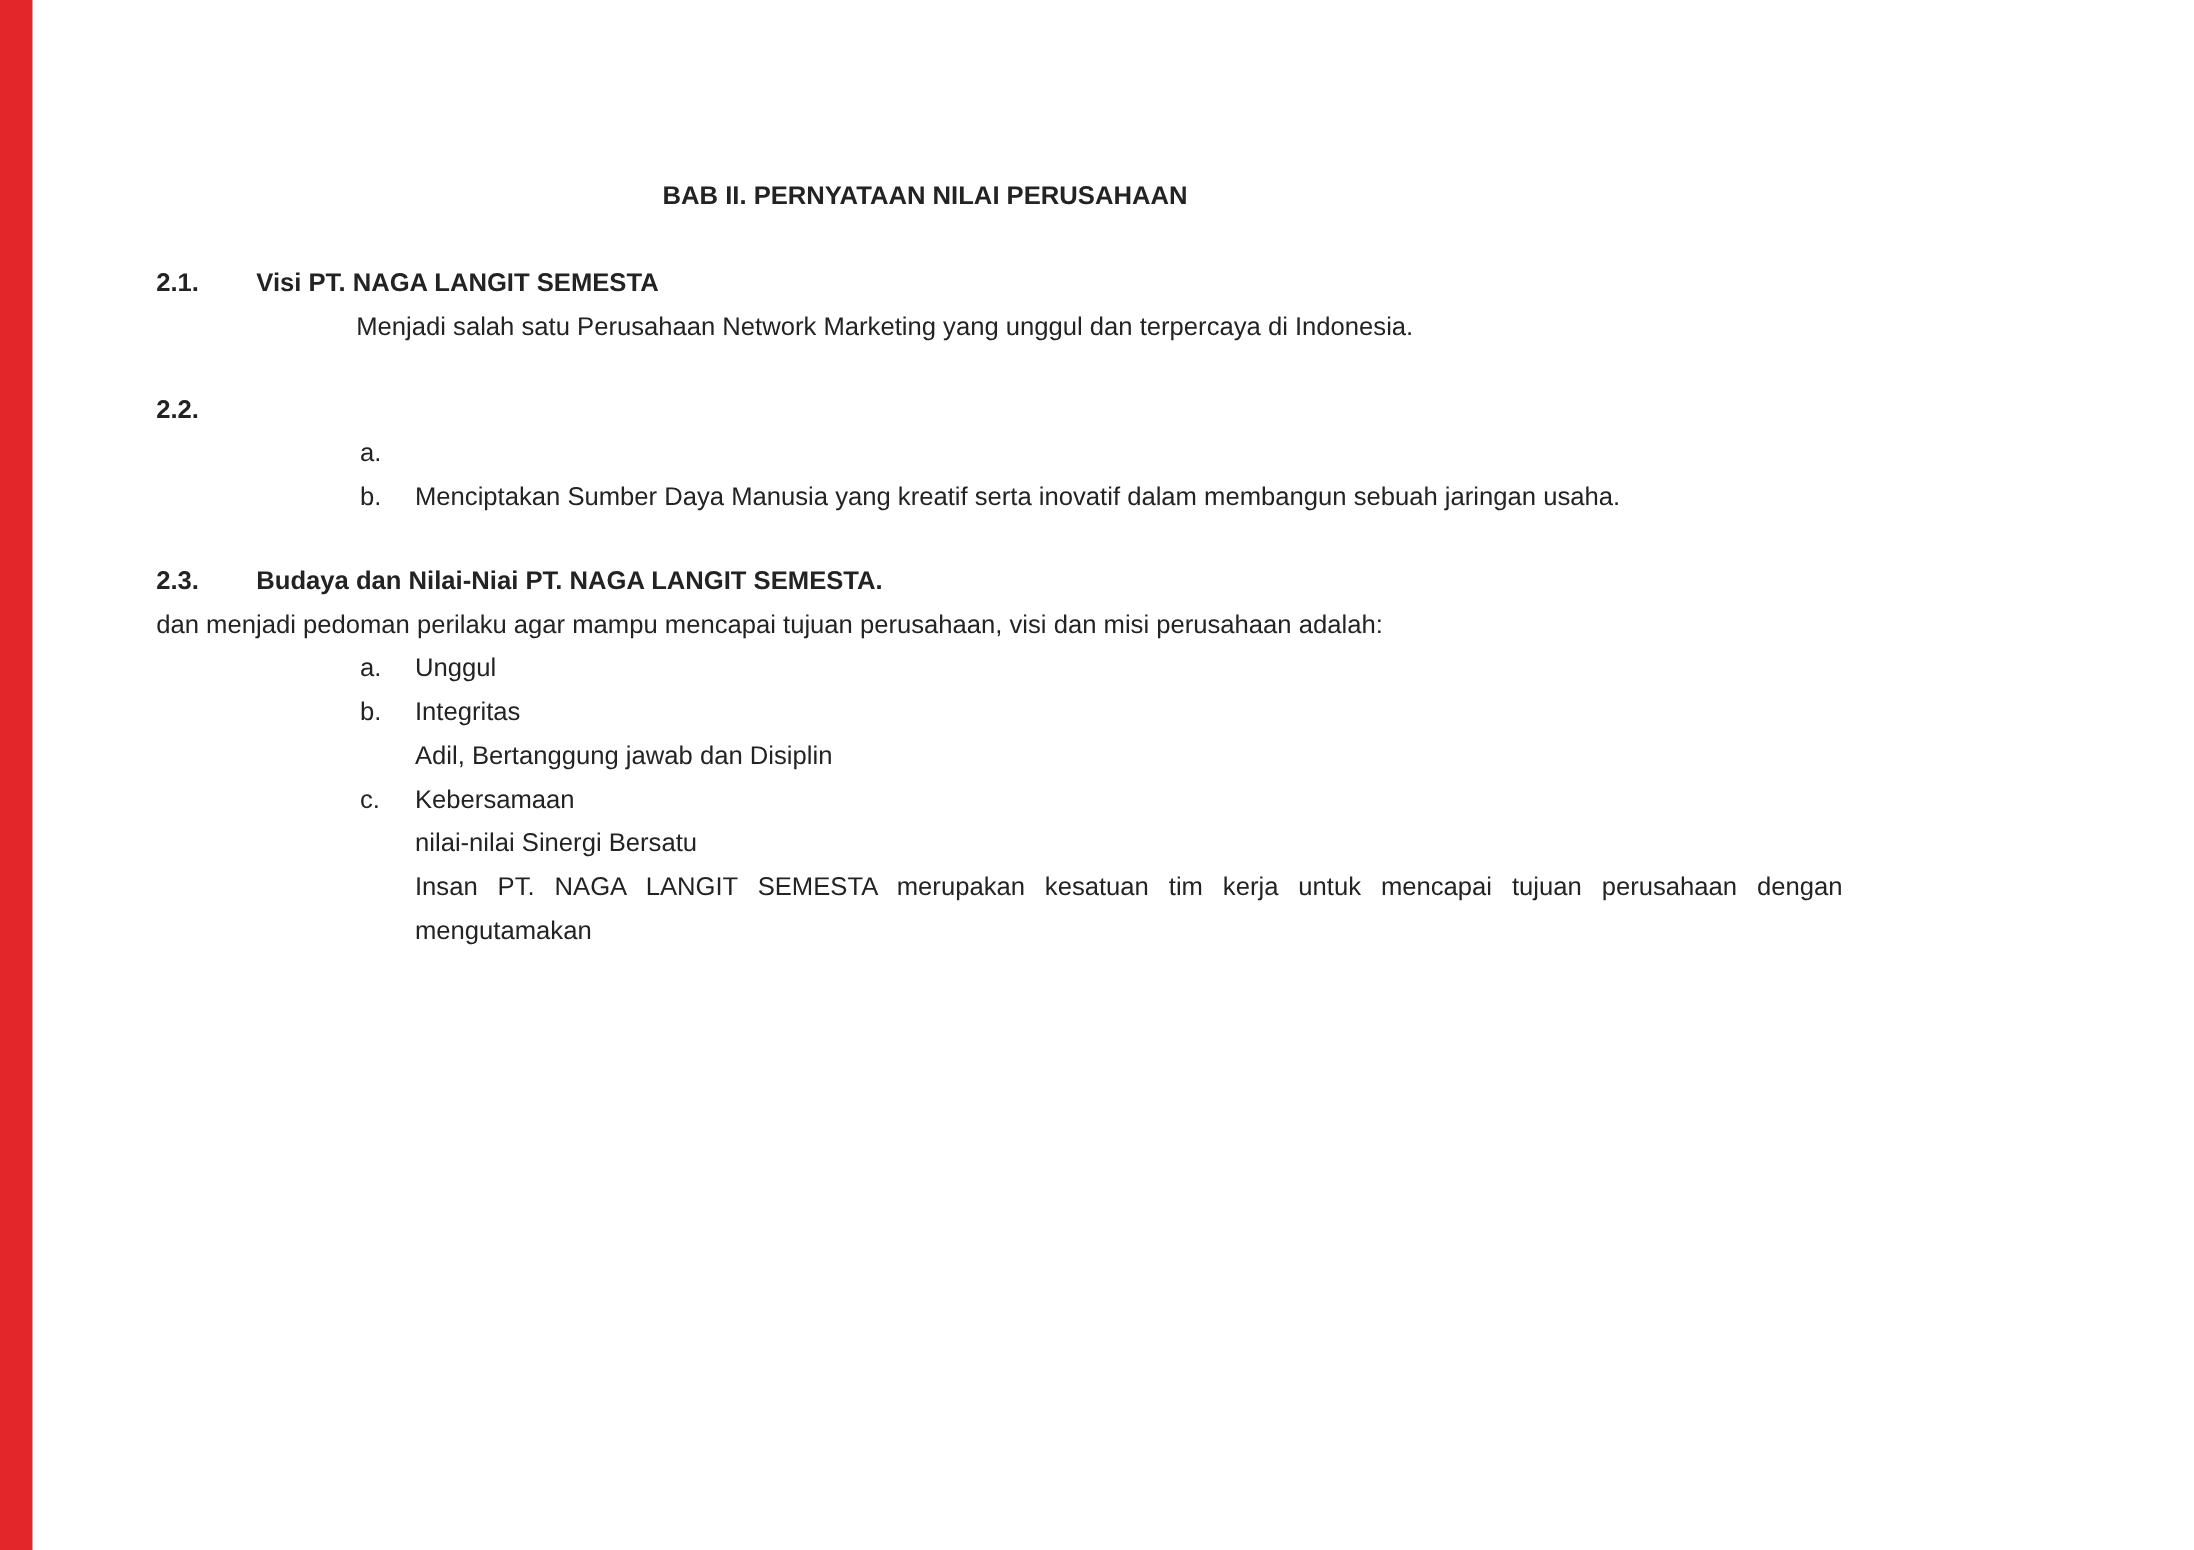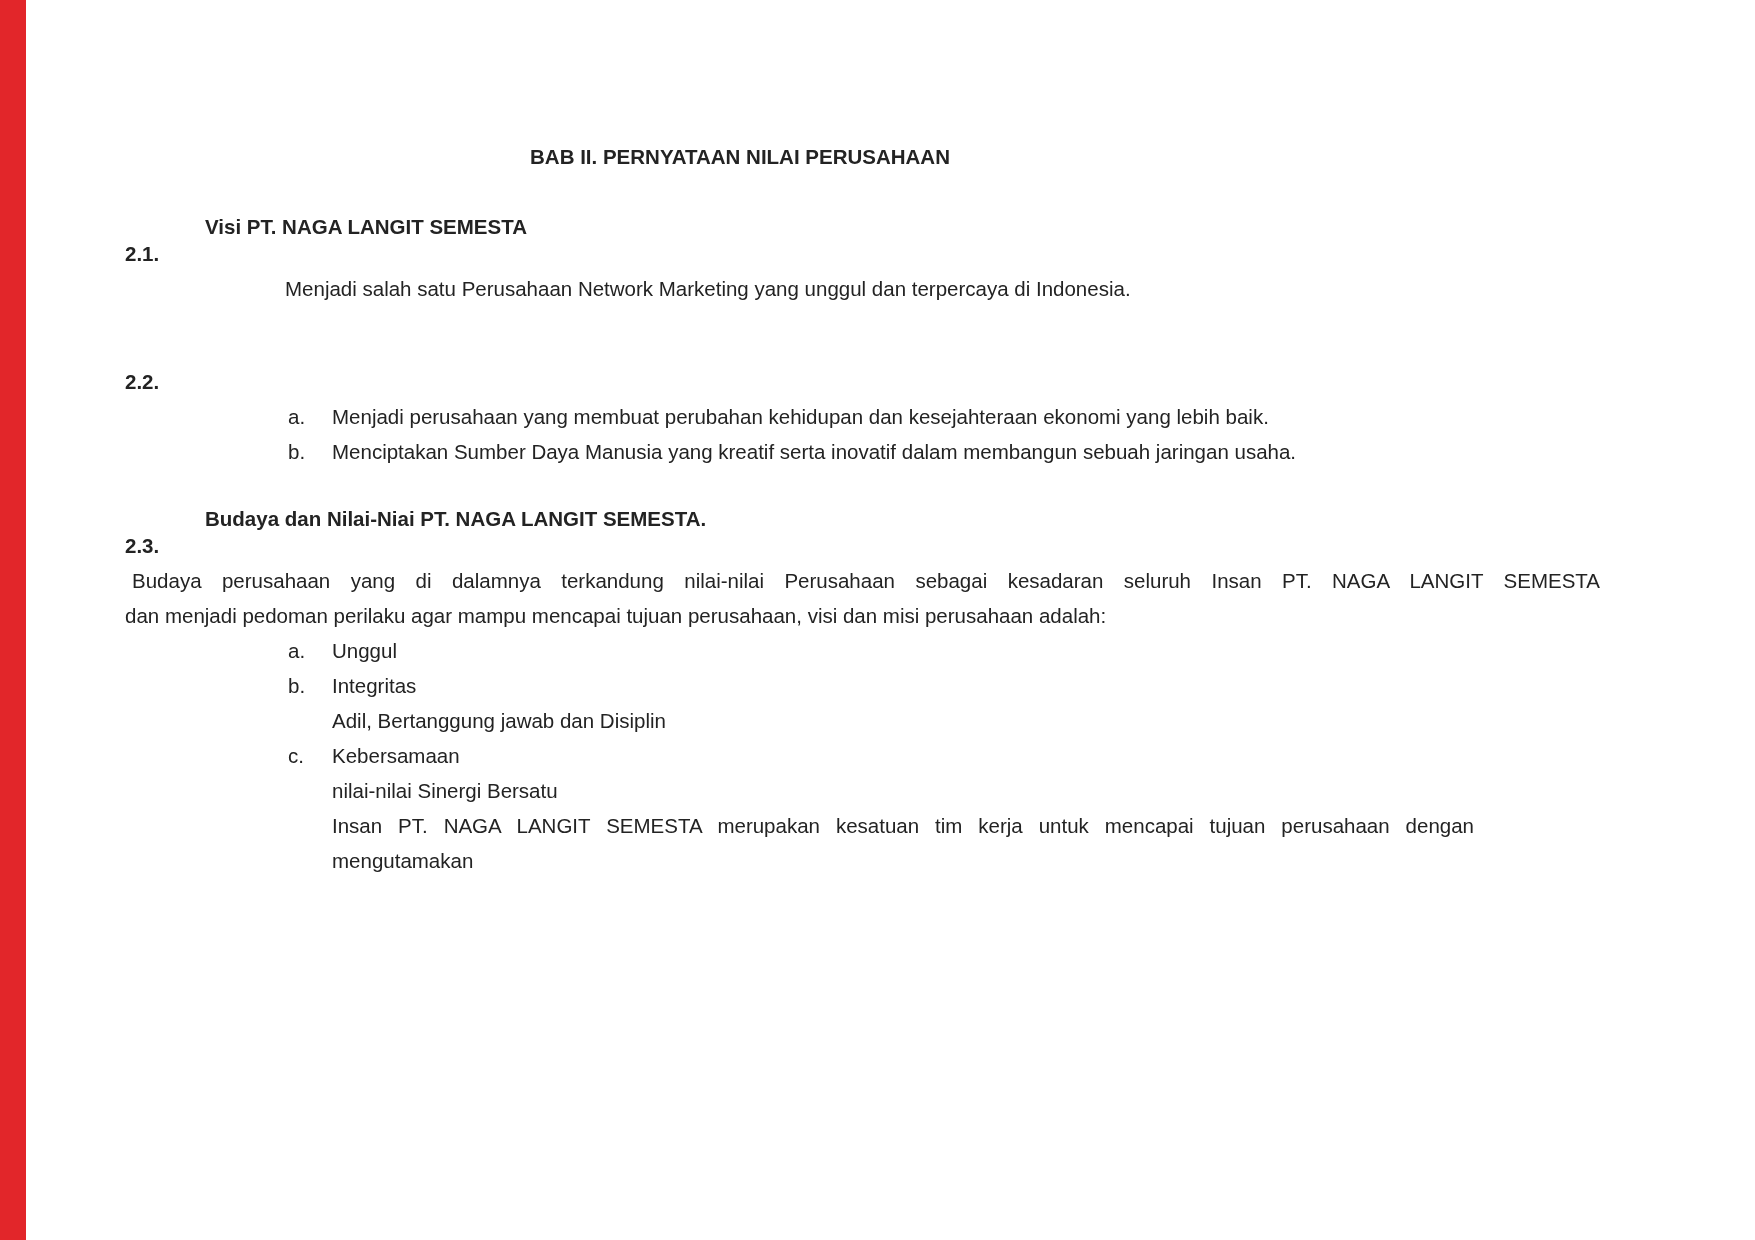--- a/index.html
+++ b/index.html
@@ -30,21 +30,21 @@
   .doc-title {
     width: 1230px;
     text-align: center;
     font-weight: bold;
     white-space: nowrap;
   }
   .sec-gap-1 { margin-top: 35px; }
   .sec-gap-2 { margin-top: 31px; }
   .sec-gap-3 { margin-top: 32px; }
   .sec-head { display: flex; font-weight: bold; }
-  .sec-num { width: 80px; flex: none; margin-top: 27px; }
+  .sec-num { width: 80px; flex: none; }
   .sec-title { white-space: nowrap; }
   .vision-body { padding-left: 160px; }
   .li { display: flex; }
   .li-marker { margin-left: 163px; width: 44px; flex: none; }
   .li-text { white-space: nowrap; }
   .para { width: 1475px; }
   .para .line.first { text-indent: 7px; }
   .li-desc { margin-left: 207px; }
   .line.just {
     text-align: justify;
@@ -67,36 +67,34 @@
     </div>
     <div class="vision-body">Menjadi salah satu Perusahaan Network Marketing yang unggul dan terpercaya di Indonesia.</div>
   </div>
 
   <div class="sec sec-gap-2">
     <div class="sec-head">
       <span class="sec-num">2.2.</span>
     </div>
     <div class="li">
       <span class="li-marker">a.</span>
-      <span class="li-text">Menjadi perusahaan yang membuat perubahan kehidupan dan kesejahteraan ekonomi yang lebih baik.</span>
     </div>
     <div class="li">
       <span class="li-marker">b.</span>
       <span class="li-text">Menciptakan Sumber Daya Manusia yang kreatif serta inovatif dalam membangun sebuah jaringan usaha.</span>
     </div>
   </div>
 
   <div class="sec sec-gap-3">
     <div class="sec-head">
       <span class="sec-num">2.3.</span>
       <span class="sec-title">Budaya dan Nilai-Niai PT. NAGA LANGIT SEMESTA.</span>
     </div>
 
     <div class="para">
-      <div class="line just first">Budaya perusahaan yang di dalamnya terkandung nilai-nilai Perusahaan sebagai kesadaran seluruh Insan PT. NAGA LANGIT SEMESTA</div>
       <div class="line">dan menjadi pedoman perilaku agar mampu mencapai tujuan perusahaan, visi dan misi perusahaan adalah:</div>
     </div>
 
     <div class="li">
       <span class="li-marker">a.</span>
       <span class="li-text">Unggul</span>
     </div>
 
     <div class="li">
       <span class="li-marker">b.</span>

